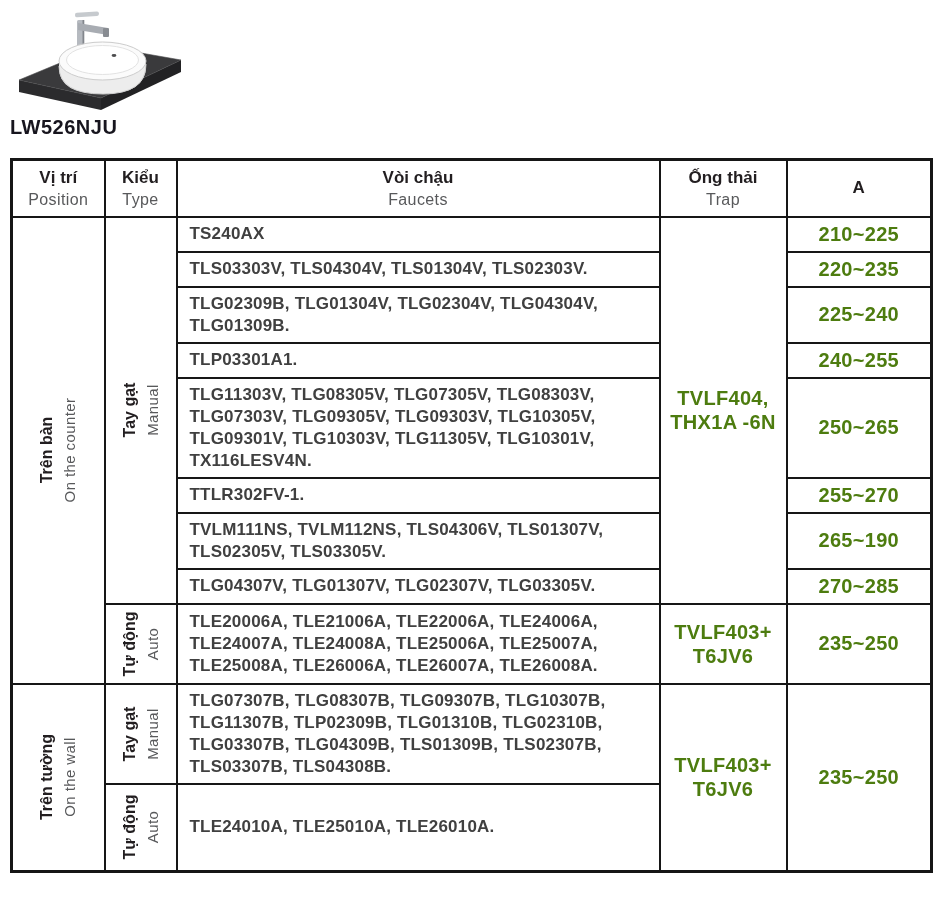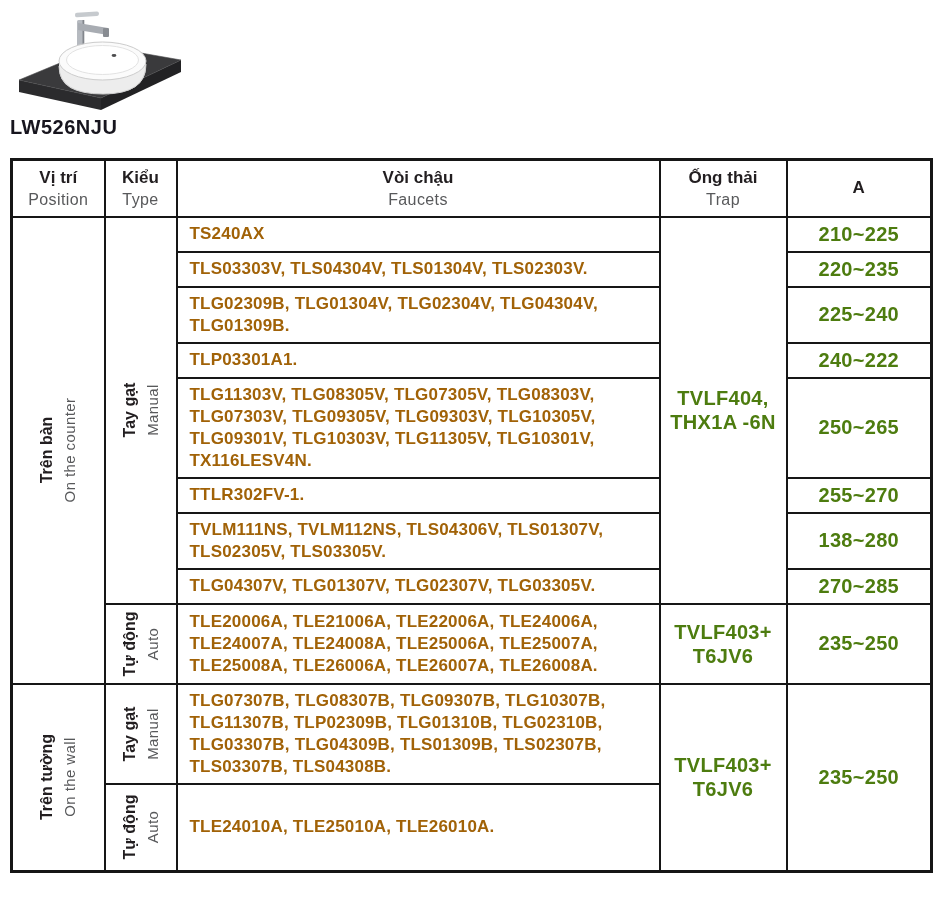--- a/index.html
+++ b/index.html
@@ -50,21 +50,21 @@
   .vtext {
     position: absolute; top: 50%; left: 50%;
     transform: translate(-50%, -50%) rotate(-90deg);
     white-space: nowrap; text-align: center;
   }
   .vvi { display: block; font-size: 16px; font-weight: bold; color: #221e20; line-height: 1.3; }
   .ven { display: block; font-size: 15px; color: #58595b; letter-spacing: 0.4px; line-height: 1.3; margin-top: 2px; }
 
   
   td.f-cell { text-align: left; padding: 5px 10px 5px 12px; }
-  .code { font-size: 17px; font-weight: bold; color: #a16207; line-height: 22px; letter-spacing: 0.2px; }
+  .code { font-size: 17px; font-weight: bold; color: #404040; line-height: 22px; letter-spacing: 0.2px; }
 
   
   td.t-cell, td.a-cell { text-align: center; font-size: 20px; font-weight: bold; color: #4d7c0f; letter-spacing: 0.3px; }
   td.t-cell div { line-height: 24px; }
 </style>
 </head>
 <body>
 
 <div class="page">
 
@@ -149,33 +149,33 @@
       <tr class="h-1l">
         <td class="f-cell"><span class="code">TLS03303V, TLS04304V, TLS01304V, TLS02303V.</span></td>
         <td class="a-cell">220~235</td>
       </tr>
       <tr class="h-2l">
         <td class="f-cell"><span class="code">TLG02309B, TLG01304V, TLG02304V, TLG04304V, TLG01309B.</span></td>
         <td class="a-cell">225~240</td>
       </tr>
       <tr class="h-1l">
         <td class="f-cell"><span class="code">TLP03301A1.</span></td>
-        <td class="a-cell">240~222</td>
+        <td class="a-cell">240~255</td>
       </tr>
       <tr class="h-5l">
         <td class="f-cell"><span class="code">TLG11303V, TLG08305V, TLG07305V, TLG08303V, TLG07303V, TLG09305V, TLG09303V, TLG10305V, TLG09301V, TLG10303V, TLG11305V, TLG10301V, TX116LESV4N.</span></td>
         <td class="a-cell">250~265</td>
       </tr>
       <tr class="h-1l">
         <td class="f-cell"><span class="code">TTLR302FV-1.</span></td>
         <td class="a-cell">255~270</td>
       </tr>
       <tr class="h-2l">
         <td class="f-cell"><span class="code">TVLM111NS, TVLM112NS, TLS04306V, TLS01307V, TLS02305V, TLS03305V.</span></td>
-        <td class="a-cell">138~280</td>
+        <td class="a-cell">265~190</td>
       </tr>
       <tr class="h-1l">
         <td class="f-cell"><span class="code">TLG04307V, TLG01307V, TLG02307V, TLG03305V.</span></td>
         <td class="a-cell">270~285</td>
       </tr>
       <tr class="h-3l">
         <td class="vcell">
           <div class="vtext">
             <span class="vvi">Tự động</span>
             <span class="ven">Auto</span>

